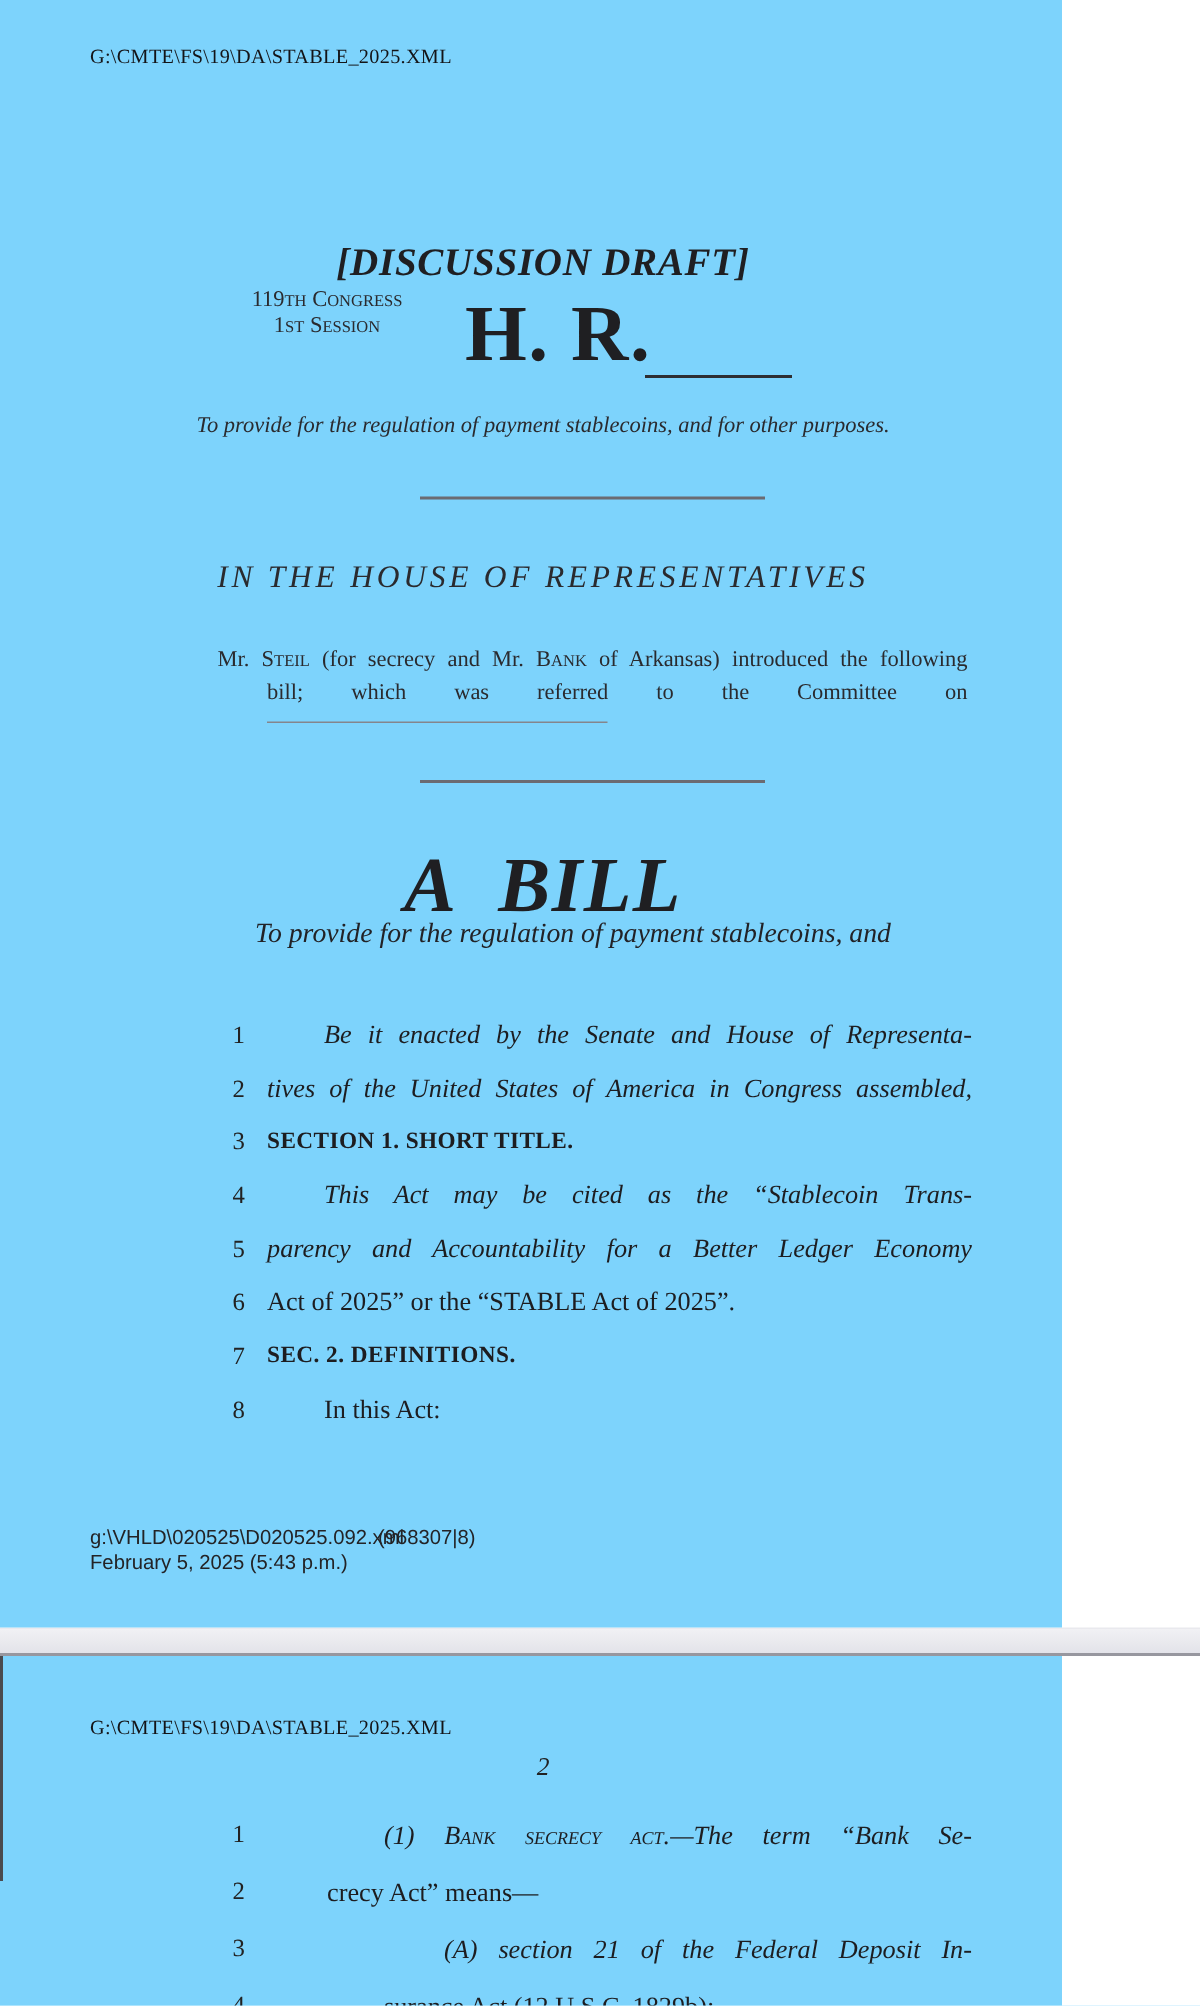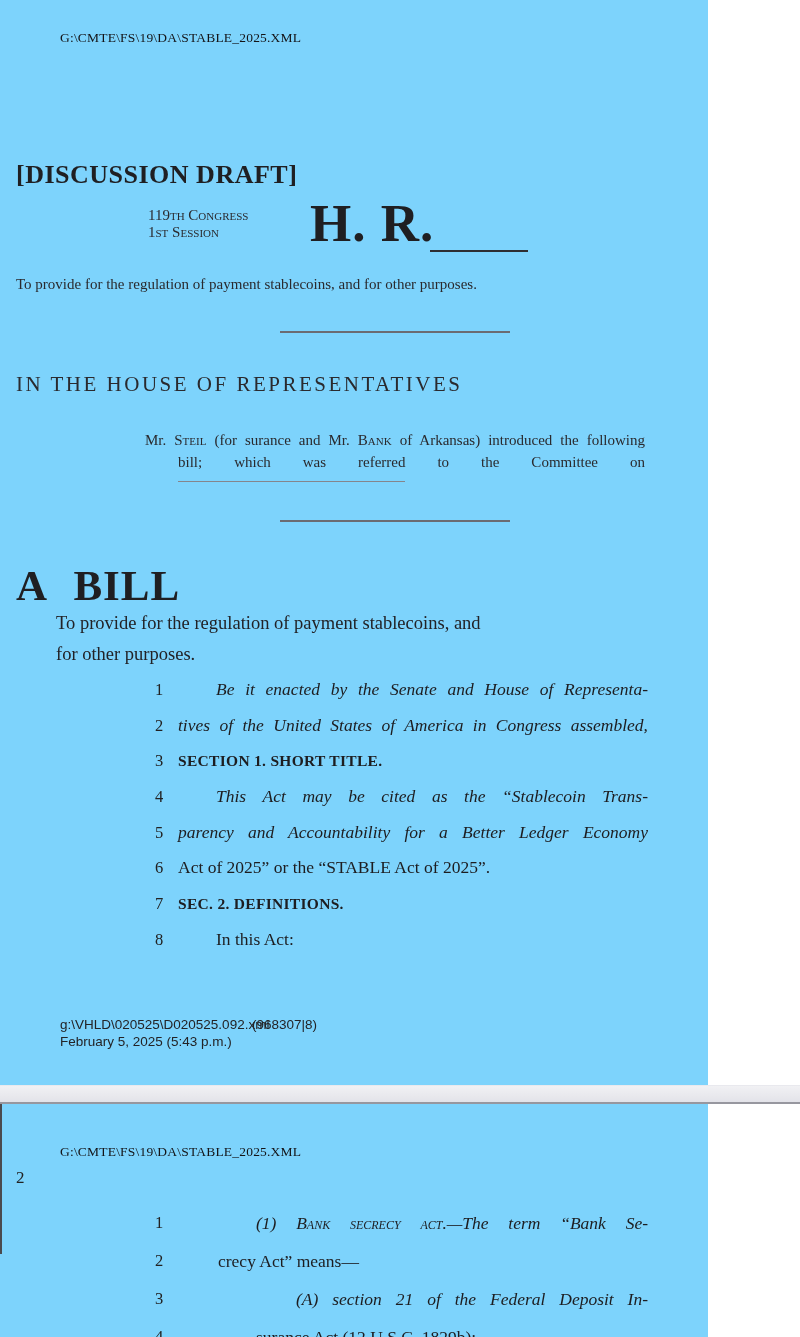--- a/index.html
+++ b/index.html
@@ -2,46 +2,46 @@
 <html><head>
 <meta charset="utf-8">
 <style>
   html,body{margin:0;padding:0;background:#ffffff;}
   body{width:800px;height:1337px;position:relative;overflow:hidden;
        font-family:"Liberation Serif","DejaVu Serif",serif;color:#1f1f22;}
   .page{position:relative;width:708px;background:#7dd3fc;}
   .page1{height:1085px;}
   .page2{height:234px;}
   .abs{position:absolute;}
-  .centered{left:16px;right:0;}
+  .centered{left:16px;right:0;text-align:center;font-style:italic;}
 
   .file-header{font-size:13.5px;letter-spacing:.2px;color:#141417;}
 
   .disc-draft{top:160px;font-size:26px;font-weight:700;letter-spacing:.5px;}
 
-  .congress-block{left:148px;top:207px;width:140px;text-align:left;
+  .congress-block{left:148px;top:192px;width:140px;text-align:center;
                   font-size:15px;line-height:17px;font-variant:small-caps;color:#2a2a2e;}
   .hr-title{left:310px;top:196px;font-size:53px;font-weight:700;line-height:54px;letter-spacing:1px;}
   .hr-blank{left:430px;top:250px;width:98px;border-top:2.5px solid #2e2e32;}
 
   .purpose{top:276px;font-size:15px;color:#2a2a2e;}
 
   .rule{width:230px;left:280px;border-top:2px solid #6b6b72;}
   .rule1{top:331px;}
   .rule2{top:520px;}
 
   .house-heading{top:372px;font-size:21px;letter-spacing:2.5px;color:#2a2a2e;}
 
   .sp1{left:145px;top:430px;width:500px;font-size:15px;line-height:20px;
        text-align:justify;text-align-last:justify;color:#2a2a2e;}
   .sp2{left:178px;top:452px;width:467px;font-size:15px;line-height:20px;
        text-align:justify;text-align-last:justify;color:#2a2a2e;}
   .committee-blank{left:178px;top:481px;width:227px;border-top:1.5px solid #85858c;}
 
-  .bill-heading{top:561px;font-size:43px;font-weight:700;word-spacing:16px;letter-spacing:1px;}
+  .bill-heading{top:561px;font-size:52px;font-weight:700;word-spacing:16px;letter-spacing:1px;}
   .bill-purpose{top:608px;font-size:18.5px;line-height:31px;color:#222226;padding-left:40px;}
 
   .lines{left:155px;width:493px;}
   .lines1{top:672px;}
   .lines2{top:100px;}
   .row{display:flex;}
   .lines1 .row{height:35.7px;line-height:35.7px;font-size:17.5px;}
   .lines2 .row{height:38px;line-height:38px;font-size:17.5px;}
   .num{flex:none;width:23px;font-size:16.5px;color:#222;}
   .txt{flex:1;color:#1d1d20;}
@@ -84,31 +84,30 @@
 
   <div class="abs hr-title">H. R.</div>
   <div class="abs hr-blank"></div>
 
   <div class="abs centered purpose">To provide for the regulation of payment stablecoins, and for other purposes.</div>
 
   <div class="abs rule rule1"></div>
 
   <div class="abs centered house-heading">IN THE HOUSE OF REPRESENTATIVES</div>
 
-  <div class="abs sp1"><span>Mr. </span><span class="sc">Steil</span><span> (for surance and Mr. </span><span class="sc">Bank</span><span> of Arkansas) introduced the following</span></div>
+  <div class="abs sp1"><span>Mr. </span><span class="sc">Steil</span><span> (for secrecy and Mr. </span><span class="sc">Bank</span><span> of Arkansas) introduced the following</span></div>
   <div class="abs sp2">bill; which was referred to the Committee on</div>
   <div class="abs committee-blank"></div>
 
   <div class="abs rule rule2"></div>
 
   <div class="abs centered bill-heading">A BILL</div>
 
   <div class="abs centered bill-purpose">
     <div>To provide for the regulation of payment stablecoins, and</div>
-    <div>for other purposes.</div>
   </div>
 
   <div class="abs lines lines1">
     <div class="row">
       <span class="num">1</span>
       <span class="txt ital jst ind">Be it enacted by the Senate and House of Representa-</span>
     </div>
     <div class="row">
       <span class="num">2</span>
       <span class="txt ital jst">tives of the United States of America in Congress assembled,</span>

